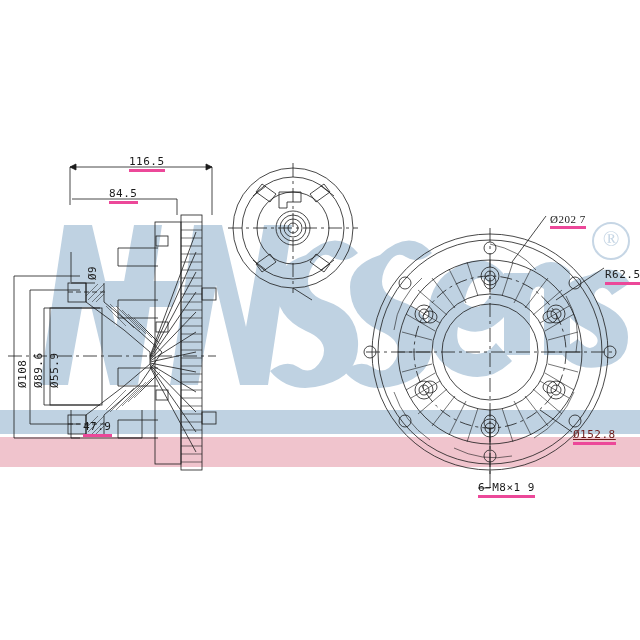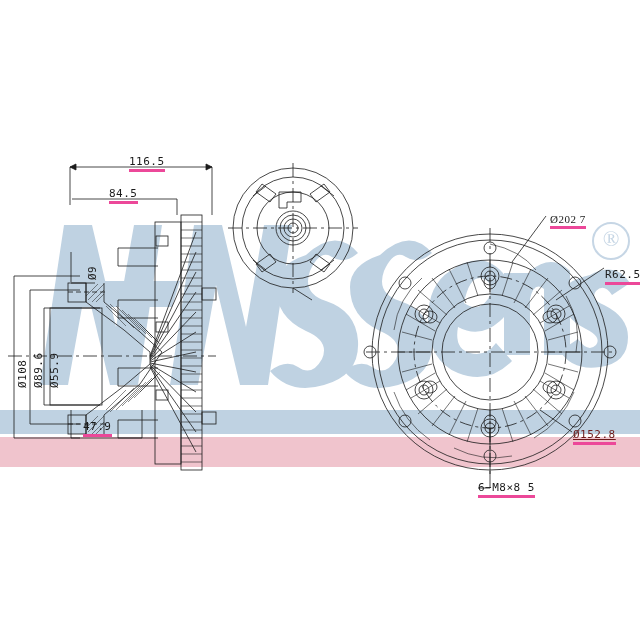--- a/index.html
+++ b/index.html
@@ -322,15 +322,15 @@
 
   <div class="lbl rot" style="left:86px;top:280px;">Ø9</div>
   <div class="lbl rot" style="left:16px;top:388px;">Ø108</div>
   <div class="lbl rot" style="left:32px;top:388px;">Ø89.6</div>
   <div class="lbl rot" style="left:48px;top:388px;">Ø55.9</div>
   <div class="lbl u" style="left:83px;top:420px;">47.9</div>
 
   <div class="lbl u" style="left:550px;top:213px;font-family:Liberation Serif, serif;">Ø202 7</div>
   <div class="lbl u" style="left:605px;top:256px;margin-top:12px;">R62.5</div>
   <div class="lbl u red" style="left:573px;top:428px;text-decoration:underline;">Ø152.8</div>
-  <div class="lbl u" style="left:478px;top:481px;">6−M8×8 5</div>
+  <div class="lbl u" style="left:478px;top:481px;">6−M8×1 9</div>
 
 </div>
 
 </body></html>

